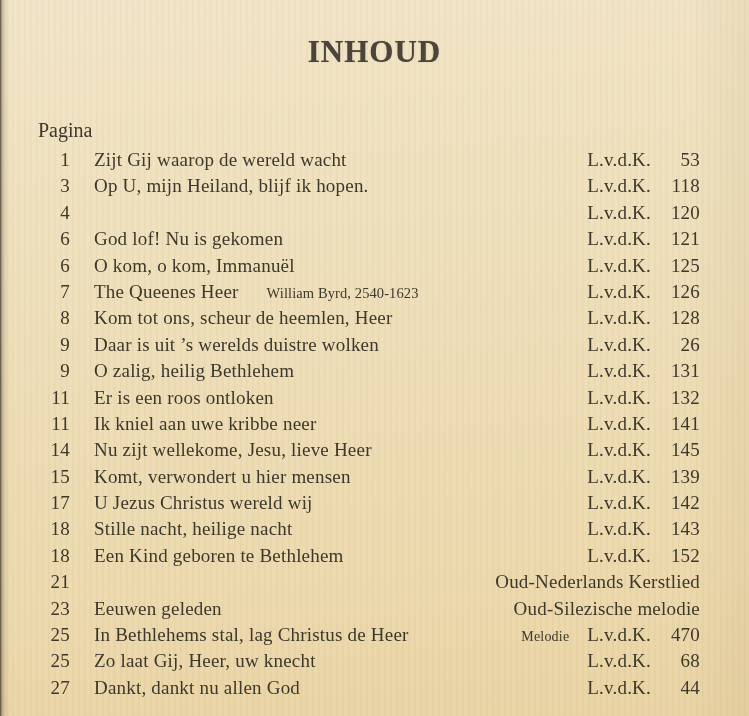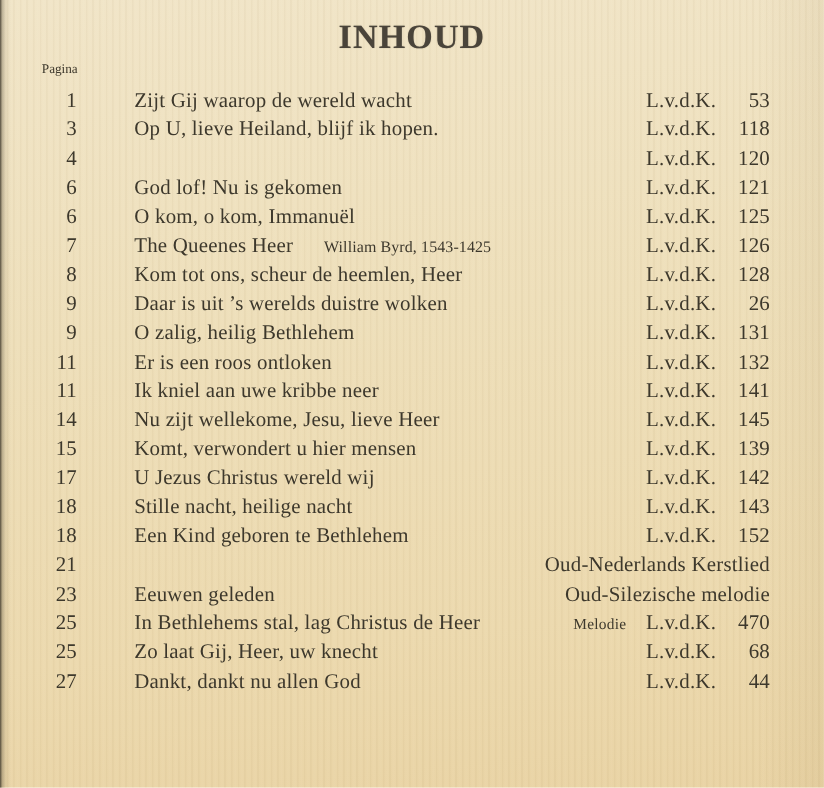--- a/index.html
+++ b/index.html
@@ -45,32 +45,33 @@
     content: "";
     position: absolute;
     right: 0; top: 0; bottom: 0;
     width: 60px;
     background: linear-gradient(270deg, rgba(140, 110, 60, 0.07), rgba(140, 110, 60, 0));
     pointer-events: none;
   }
 
   .doc-title {
     margin: 0;
-    padding-top: 16px;
+    padding-top: 34px;
     text-align: center;
     font-size: 31px;
     font-weight: bold;
     letter-spacing: 1px;
     color: #4a443a;
     text-shadow: 0 0 1px rgba(60, 50, 35, 0.4);
   }
 
   .pagina-label {
+    margin-top: 50px;
     margin-left: 38px;
-    font-size: 12px;
+    font-size: 20px;
     line-height: 20px;
   }
 
   .toc {
     margin-top: 7px;
     padding-left: 30px;
     padding-right: 49px;
   }
 
   .toc-row {
@@ -82,21 +83,21 @@
     white-space: nowrap;
     letter-spacing: 0.2px;
   }
 
   .pagenum {
     flex: 0 0 40px;
     text-align: right;
   }
 
   .title-cell {
-    margin-left: 52px;
+    margin-left: 24px;
     overflow: visible;
   }
 
   .composer-note {
     font-size: 14.5px;
     margin-left: 28px;
     letter-spacing: 0.1px;
   }
 
   .ref-cell {
@@ -127,21 +128,21 @@
 
   <div class="toc" id="toc">
   <div class="toc-row">
     <span class="pagenum">1</span>
     <span class="title-cell"><span>Zijt Gij waarop de wereld wacht</span></span>
     <span class="ref-cell"><span class="ref-label">L.v.d.K.</span><span class="ref-num">53</span></span>
   </div>
 
   <div class="toc-row">
     <span class="pagenum">3</span>
-    <span class="title-cell"><span>Op U, lieve Heiland, blijf ik hopen.</span></span>
+    <span class="title-cell"><span>Op U, mijn Heiland, blijf ik hopen.</span></span>
     <span class="ref-cell"><span class="ref-label">L.v.d.K.</span><span class="ref-num">118</span></span>
   </div>
 
   <div class="toc-row">
     <span class="pagenum">4</span>
     <span class="ref-cell"><span class="ref-label">L.v.d.K.</span><span class="ref-num">120</span></span>
   </div>
 
   <div class="toc-row">
     <span class="pagenum">6</span>
@@ -150,21 +151,21 @@
   </div>
 
   <div class="toc-row">
     <span class="pagenum">6</span>
     <span class="title-cell"><span>O kom, o kom, Immanuël</span></span>
     <span class="ref-cell"><span class="ref-label">L.v.d.K.</span><span class="ref-num">125</span></span>
   </div>
 
   <div class="toc-row">
     <span class="pagenum">7</span>
-    <span class="title-cell"><span>The Queenes Heer</span><span class="composer-note">William Byrd, 1543-1425</span></span>
+    <span class="title-cell"><span>The Queenes Heer</span><span class="composer-note">William Byrd, 2540-1623</span></span>
     <span class="ref-cell"><span class="ref-label">L.v.d.K.</span><span class="ref-num">126</span></span>
   </div>
 
   <div class="toc-row">
     <span class="pagenum">8</span>
     <span class="title-cell"><span>Kom tot ons, scheur de heemlen, Heer</span></span>
     <span class="ref-cell"><span class="ref-label">L.v.d.K.</span><span class="ref-num">128</span></span>
   </div>
 
   <div class="toc-row">

